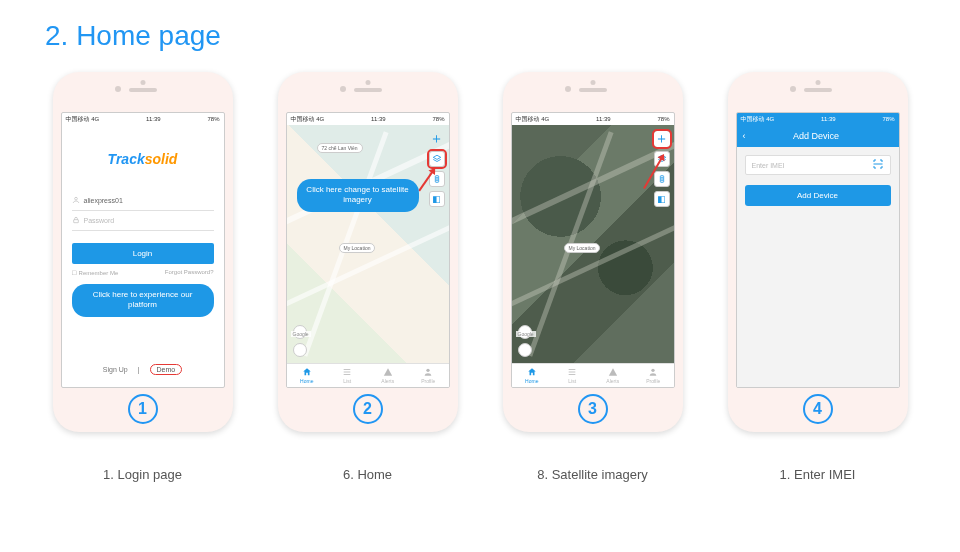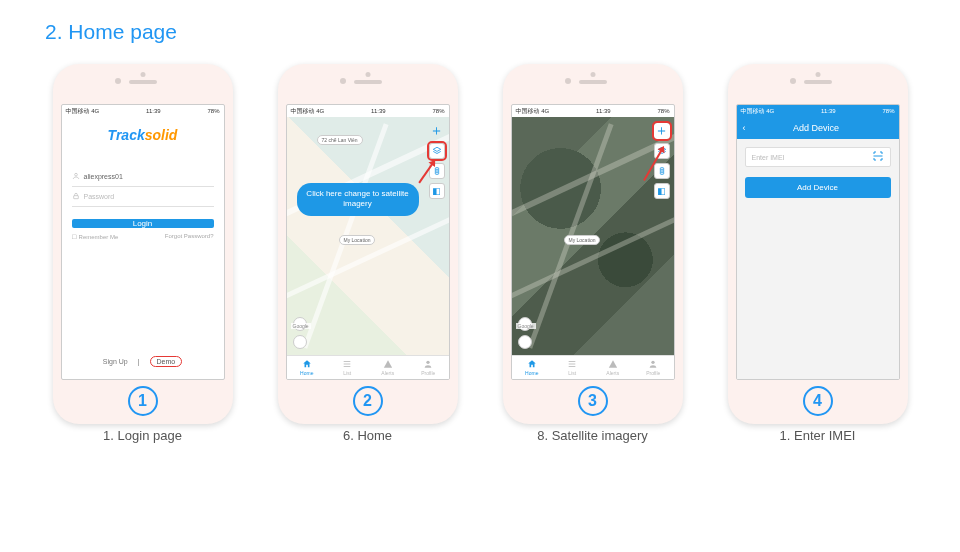--- a/index.html
+++ b/index.html
@@ -1,46 +1,46 @@
 <!DOCTYPE html>
 <html><head>
 <meta charset="utf-8">
 <style>
   * { box-sizing: border-box; margin: 0; padding: 0; }
   html, body { width: 960px; height: 552px; font-family: -apple-system, Helvetica, Arial, sans-serif; background: #fff; }
   .page { width: 960px; height: 552px; position: relative; padding: 20px 45px; }
-  .title { color: #2196f3; font-size: 21px; font-weight: 400; margin-bottom: 20px; }
+  .title { color: #2196f3; font-size: 28px; font-weight: 400; margin-bottom: 20px; }
   .row { display: flex; justify-content: space-between; gap: 30px; }
   .col { flex: 1; display: flex; flex-direction: column; align-items: center; }
   .phone {
     width: 180px; height: 360px; background: #fdf1ee;
     border-radius: 26px; position: relative; padding: 40px 8px 44px 8px;
     box-shadow: 0 2px 6px rgba(0,0,0,0.15);
   }
   .speaker { position: absolute; top: 16px; left: 50%; transform: translateX(-50%); width: 28px; height: 4px; background: #d9cfcc; border-radius: 2px; }
   .camera { position: absolute; top: 14px; left: 62px; width: 6px; height: 6px; background: #d9cfcc; border-radius: 50%; }
   .sensor { position: absolute; top: 8px; left: 50%; transform: translateX(-50%); width: 5px; height: 5px; background: #d9cfcc; border-radius: 50%; }
   .homebtn {
     position: absolute; bottom: 8px; left: 50%; transform: translateX(-50%);
     width: 30px; height: 30px; border: 2px solid #2196f3; border-radius: 50%;
     display: flex; align-items: center; justify-content: center;
     color: #2196f3; font-size: 16px; font-weight: 600; background: #fdf1ee;
   }
   .screen { width: 100%; height: 100%; background: #fff; border: 1px solid #ccc; border-radius: 2px; position: relative; overflow: hidden; font-size: 8px; }
   .statusbar { height: 12px; display: flex; justify-content: space-between; align-items: center; padding: 0 4px; font-size: 6px; color: #333; }
   .statusbar.blue { background: #1e98e6; color: #fff; }
-  .caption { margin-top: 4px; font-size: 13px; color: #555; }
+  .caption { margin-top: 35px; font-size: 13px; color: #555; }
 
   
   .login-body { padding: 6px 10px; display: flex; flex-direction: column; height: calc(100% - 12px); position: relative; }
-  .logo { text-align: center; margin: 4px 0 24px; font-size: 14px; font-weight: 600; }
+  .logo { text-align: center; margin: 20px 0 24px; font-size: 14px; font-weight: 600; }
   .logo .t1 { color: #2196f3; font-style: italic; }
   .logo .t2 { color: #ff9800; font-style: italic; }
   .input-row { border-bottom: 1px solid #e0e0e0; padding: 5px 0; display: flex; align-items: center; gap: 4px; color: #bbb; font-size: 7px; }
-  .login-btn { background: #1e98e6; color: #fff; text-align: center; font-size: 8px; margin-top: 12px; border-radius: 2px; }
+  .login-btn { background: #1e98e6; color: #fff; text-align: center; padding: 6px; font-size: 8px; margin-top: 12px; border-radius: 2px; }
   .remember-row { display: flex; justify-content: space-between; font-size: 6px; color: #aaa; margin-top: 5px; }
   .callout {
     background: #1e98e6; color: #fff; border-radius: 14px; padding: 6px 8px;
     font-size: 8px; text-align: center; line-height: 1.3; margin-top: 8px;
   }
   .login-footer { margin-top: auto; display: flex; justify-content: center; gap: 10px; font-size: 7px; color: #777; padding-bottom: 6px; align-items: center; }
   .demo-circ { border: 1px solid #e53935; border-radius: 10px; padding: 1px 6px; color: #555; }
 
   
   .map { position: absolute; inset: 12px 0 24px 0; }
@@ -127,20 +127,21 @@
                     <path d="M8 11V8a4 4 0 0 1 8 0v3"></path>
                   </svg>
               </span>
               <span>Password</span>
             </div>
             <div class="login-btn">Login</div>
             <div class="remember-row">
               <span>☐ <span>Remember Me</span></span>
               <span>Forgot Password?</span>
             </div>
+            <div class="callout">Click here to experience our platform</div>
             <div class="login-footer">
               <span>Sign Up</span>
               <span>|</span>
               <span class="demo-circ">Demo</span>
             </div>
           </div>
         </div>
         <div class="homebtn">1</div>
       </div>
       <div class="caption">1. Login page</div>
@@ -180,21 +181,21 @@
                   </svg>
               </div>
               <div class="sq">◧</div>
             </div>
             <div class="fab-col">
               <div class="circ"></div>
               <div class="circ"></div>
             </div>
             <div class="google-badge">Google</div>
             <div class="arrow-red arrow2"></div>
-            <div class="callout callout-float" style="top:58px">Click here change to satellite imagery</div>
+            <div class="callout callout-float" style="top:46px">Click here change to satellite imagery</div>
           </div>
           <div class="tabbar">
             <div class="tab active">
                 <svg class="tab-ico" viewBox="0 0 24 24" fill="#1e98e6">
                   <path d="M12 3l9 8h-3v9h-4v-6h-4v6H6v-9H3z"></path>
                 </svg>
                 <span>Home</span>
               </div>
             <div class="tab">
                 <svg class="tab-ico" viewBox="0 0 24 24" fill="#bbb">

